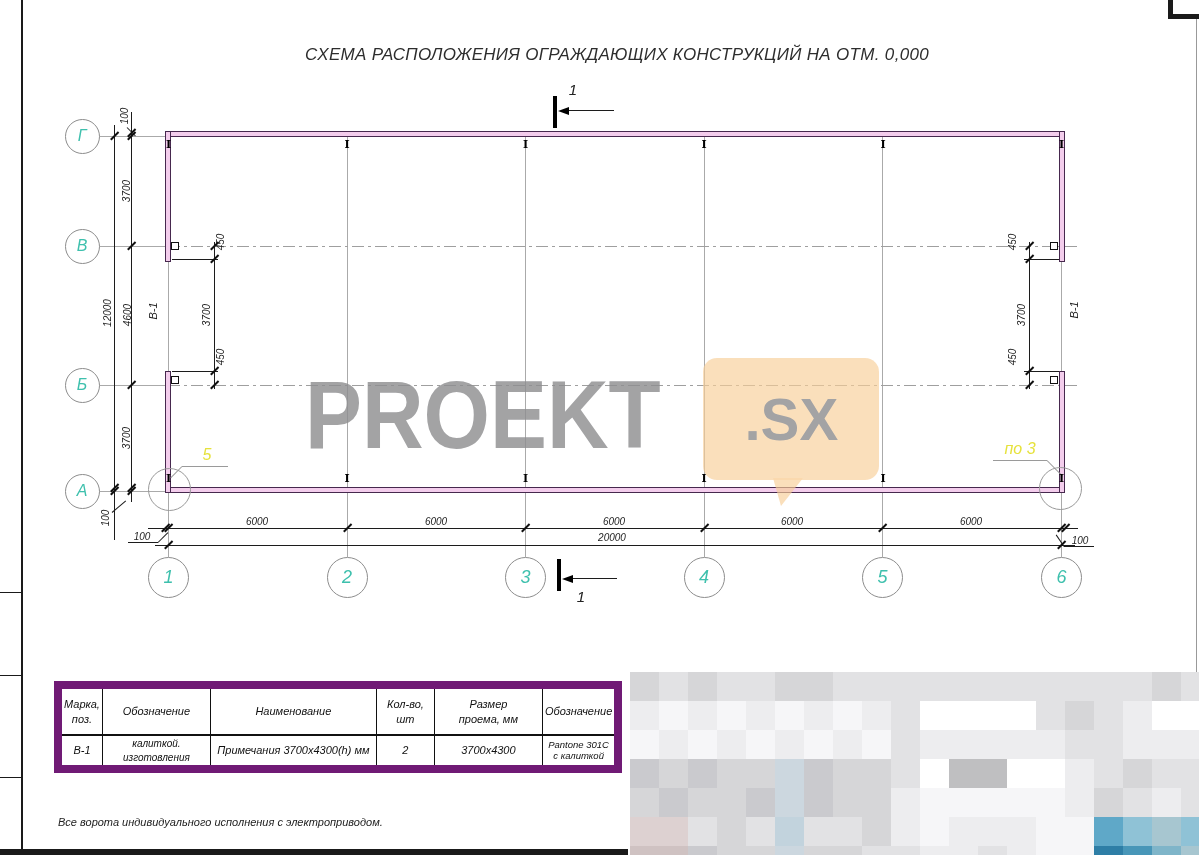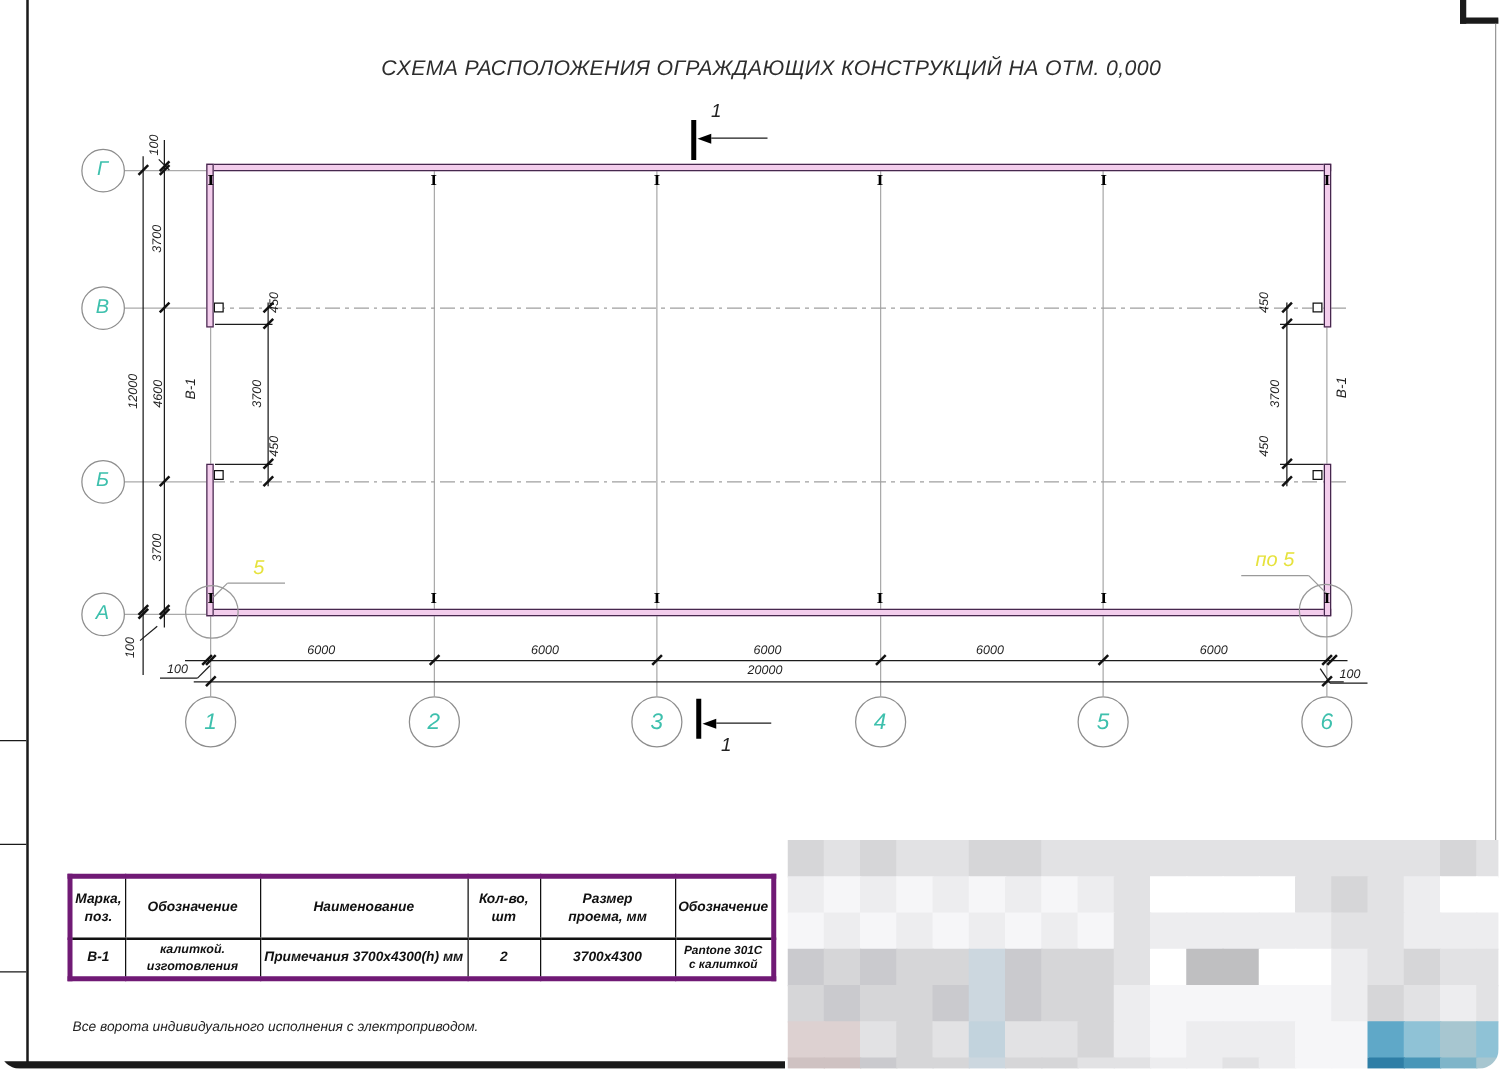--- a/index.html
+++ b/index.html
@@ -1,17 +1,17 @@
 <!DOCTYPE html>
 <html><head>
 <meta charset="utf-8">
 <style>
   html,body{margin:0;padding:0;background:#fff;}
   #sheet{position:relative;width:1199px;height:855px;background:#ffffff;overflow:hidden;
-         font-family:"Liberation Sans",sans-serif;border-radius:16px;}
+         font-family:"Liberation Sans",sans-serif;}
   .fline{position:absolute;background:#1a1a1a;}
   .gridv{position:absolute;width:1px;background:#aaaaaa;}
   .gridh{position:absolute;height:1px;background:#aaaaaa;}
   .dashdot{position:absolute;height:1px;
      background:repeating-linear-gradient(90deg,#9f9f9f 0 12px,transparent 12px 16px,#9f9f9f 16px 19px,transparent 19px 23px);}
   .dline-h{position:absolute;height:1px;background:#1c1c1c;}
   .dline-v{position:absolute;width:1px;background:#1c1c1c;}
   .tick{position:absolute;width:11px;height:1.5px;background:#111;transform:rotate(-45deg);}
   .wall{position:absolute;background:#f3cdec;border:1.4px solid #46284e;box-sizing:border-box;}
   .circle{position:absolute;border:1px solid #8d8d8d;border-radius:50%;display:flex;align-items:center;
@@ -37,22 +37,22 @@
   .title{position:absolute;left:617px;top:55px;transform:translate(-50%,-50%);font-style:italic;
          font-size:17px;color:#2d2d2d;white-space:nowrap;letter-spacing:.3px;}
   #watermark{position:absolute;left:305px;top:352px;width:580px;height:152px;opacity:.82;z-index:40;}
   #wm-text{position:absolute;left:0;top:14px;font-size:97px;font-weight:bold;color:#8f8f91;line-height:1;
            transform:scaleX(.88);transform-origin:left top;}
   #wm-bubble{position:absolute;left:398px;top:6px;width:176px;height:122px;background:rgba(247,206,152,.8);
              border-radius:14px;display:flex;align-items:center;justify-content:center;}
   #wm-suffix{font-size:60px;font-weight:bold;color:#8f8f91;transform:scaleX(.97);}
   #wm-tail{position:absolute;left:468px;top:126px;width:0;height:0;border-top:28px solid rgba(247,206,152,.8);
            border-left:8px solid transparent;border-right:22px solid transparent;}
-  table#spec{position:absolute;left:54px;top:699px;border-collapse:collapse;table-layout:fixed;
-             border:4px solid #701a75;font-weight:bold;}
+  table#spec{position:absolute;left:54px;top:681px;border-collapse:collapse;table-layout:fixed;
+             border:8px solid #701a75;}
   #spec td{border:1.2px solid #111;font-style:italic;font-size:11px;color:#111;text-align:center;
            vertical-align:middle;white-space:pre-line;padding:1px 2px;box-sizing:border-box;line-height:1.35;}
   #spec tr.hdr td{border-bottom:2px solid #111;}
   #spec tr.grp td{border-bottom:2px solid #111;}
   #spec td.small{font-size:9.5px;line-height:1.15;margin-top:37px;}
   .note{position:absolute;left:58px;top:816px;font-style:italic;font-size:11px;color:#222;white-space:nowrap;}
   #mosaic{position:absolute;left:630px;top:672px;width:569px;height:183px;overflow:hidden;z-index:60;}
   .mcell{position:absolute;width:30px;height:30px;}
 </style>
 </head>
@@ -176,24 +176,31 @@
   <div class="section-bar" style="left:557px;top:559px;height:32px;"></div>
   <div class="arrow-left" style="left:562px;top:574.5px;"></div>
   <div class="dline-h" style="left:573px;top:578px;width:44px;"></div>
   <div class="seclabel" style="left:581px;top:596px;">1</div>
 
   <div class="detail-circle" style="left:147.5px;top:467.5px;width:43px;height:43px;"></div>
   <div class="detail-circle" style="left:1038.5px;top:466.5px;width:43px;height:43px;"></div>
   <div class="ylabel" style="left:207px;top:455px;">5</div>
   <div class="leader" style="left:182px;top:466px;width:46px;"></div>
   <div class="leader" style="left:182px;top:466px;width:16px;transform:rotate(135deg);"></div>
-  <div class="ylabel" style="left:1020px;top:449px;">по 5</div>
+  <div class="ylabel" style="left:1020px;top:449px;">по 3</div>
   <div class="leader" style="left:993px;top:460px;width:54px;"></div>
   <div class="leader" style="left:1047px;top:460px;width:22px;transform:rotate(45deg);"></div>
 
+  <div id="watermark">
+    <div id="wm-text">PROEKT</div>
+    <div id="wm-bubble">
+      <span id="wm-suffix">.SX</span>
+    </div>
+    <div id="wm-tail"></div>
+  </div>
 
   <table id="spec">
     <colgroup>
       <col style="width:44px">
         <col style="width:108px">
         <col style="width:166px">
       <col style="width:58px">
         <col style="width:108px">
         <col style="width:73px">
     </colgroup>

